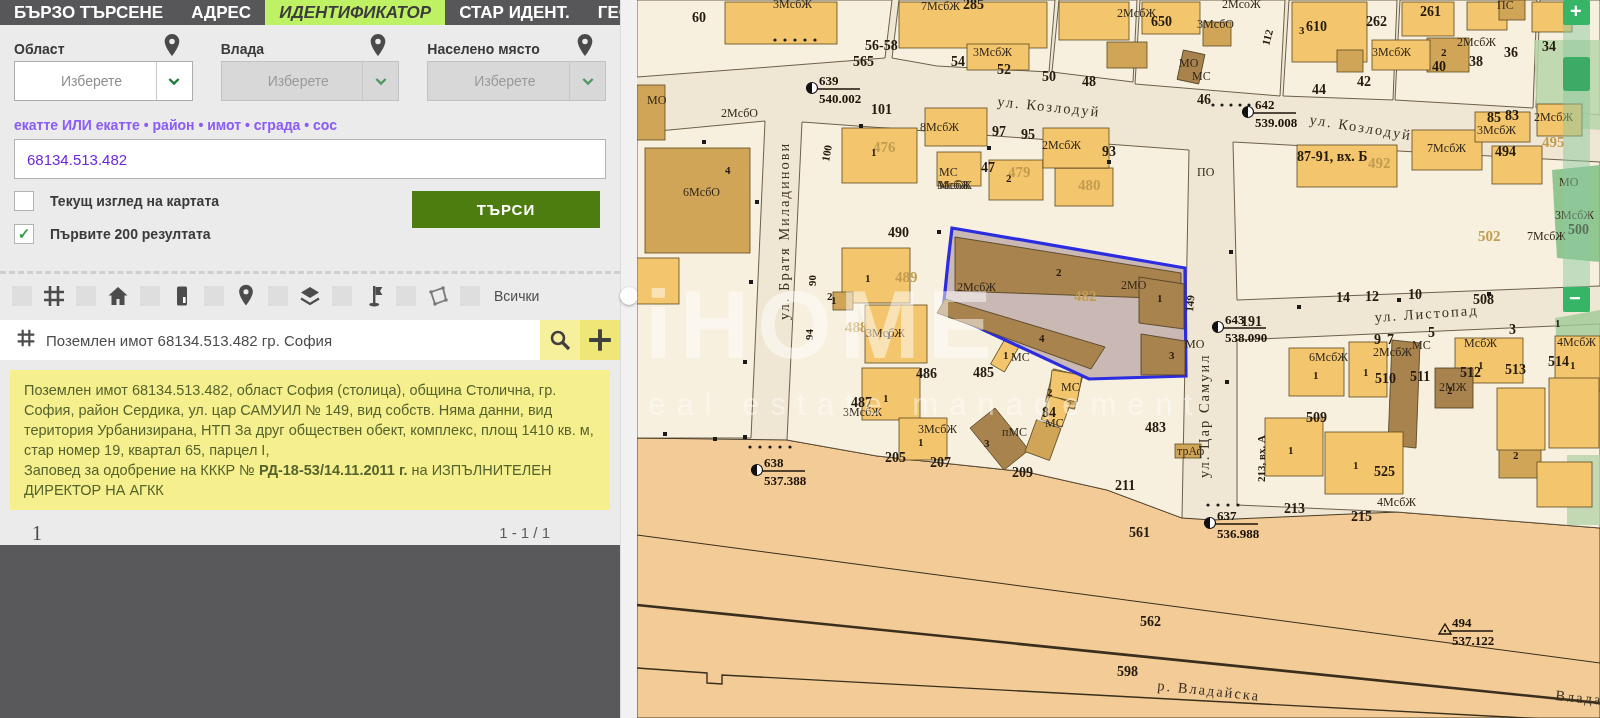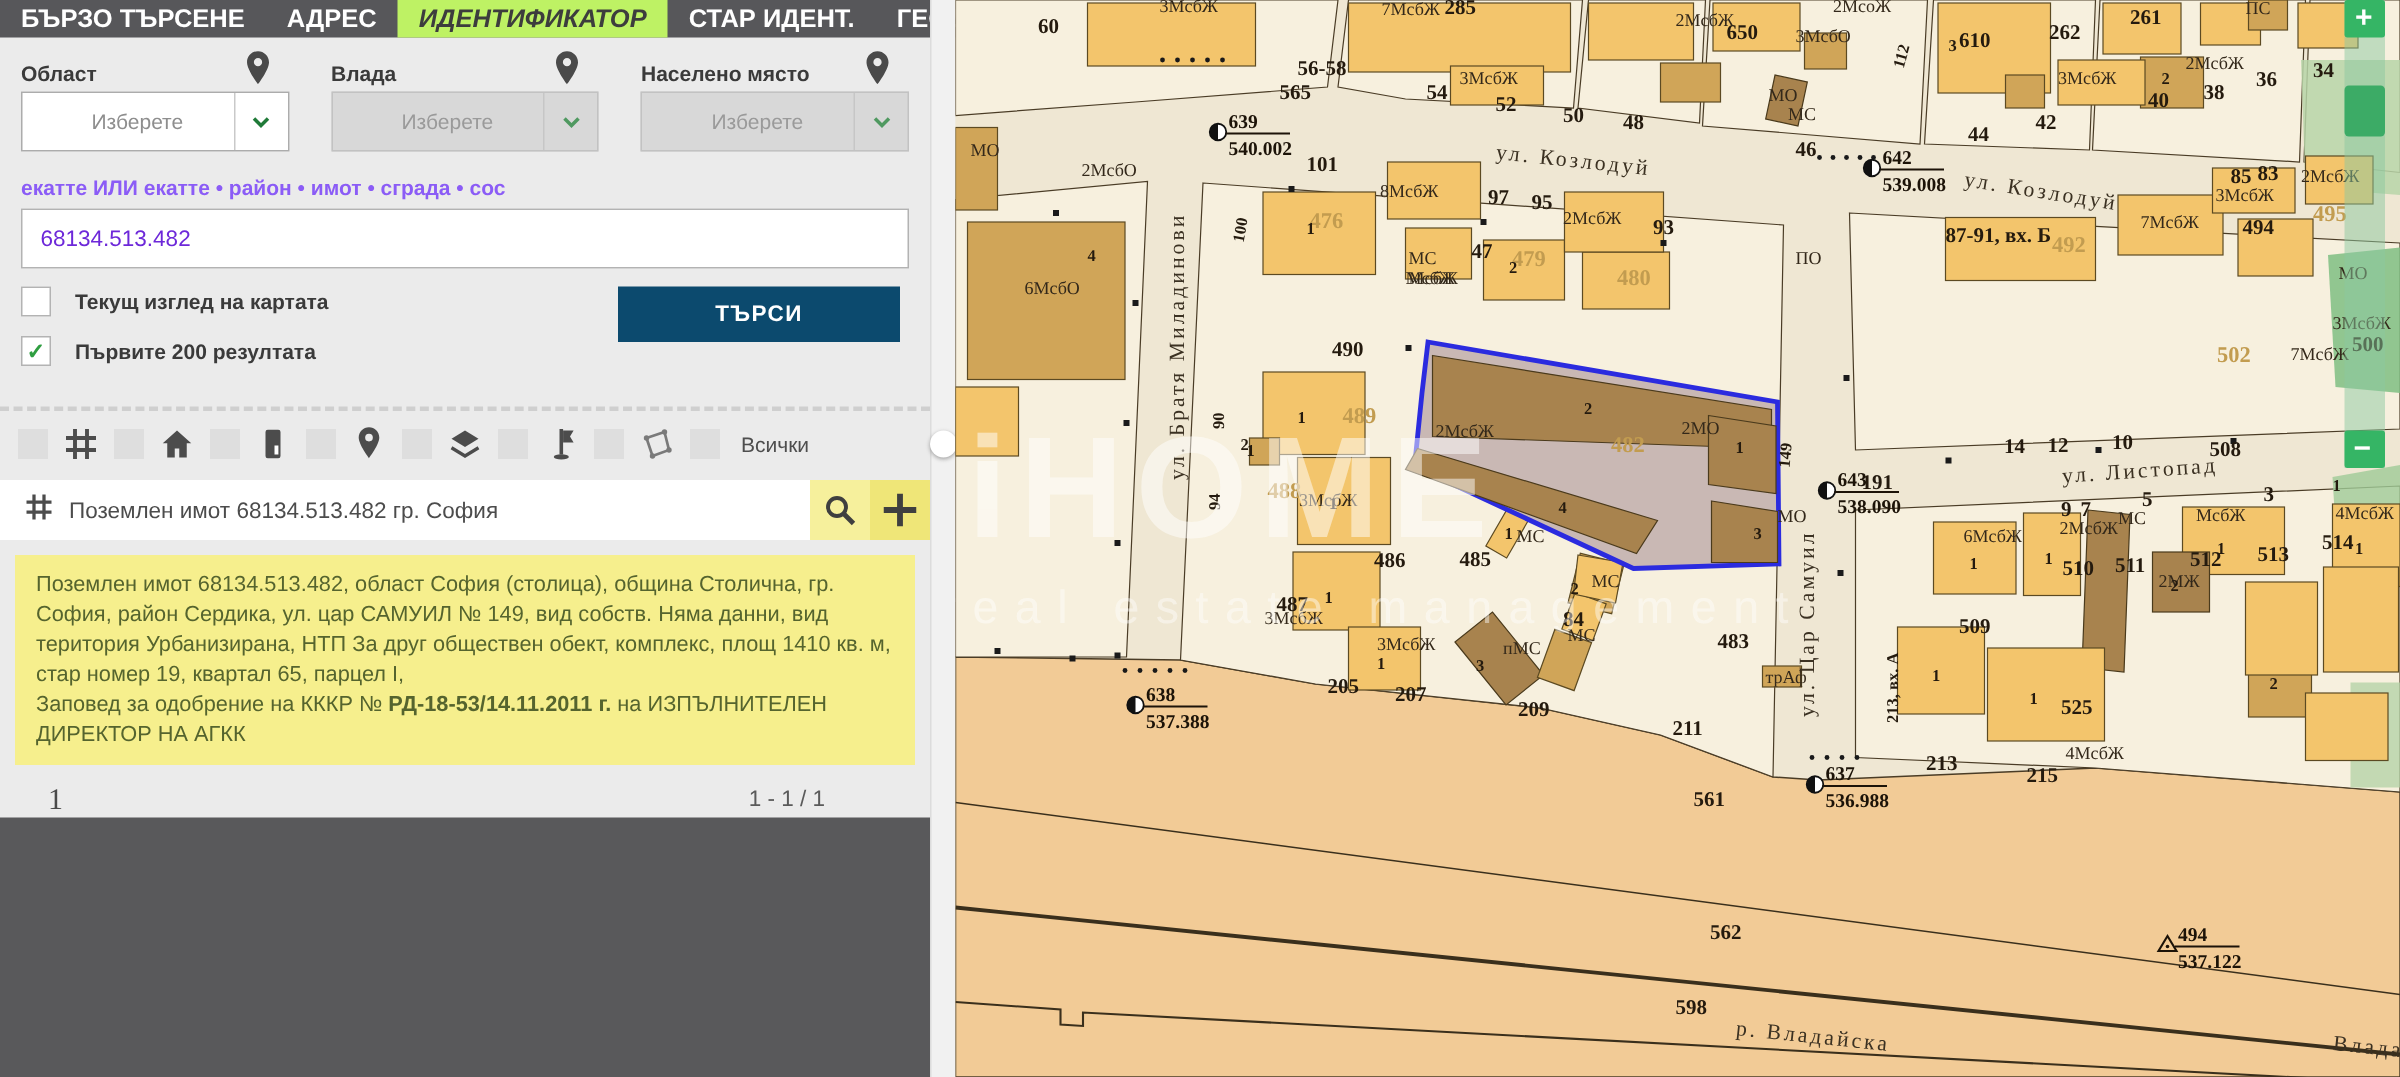--- a/index.html
+++ b/index.html
@@ -21,21 +21,21 @@
   .selbox .chev { width:36px; height:100%; display:flex; align-items:center; justify-content:center; border-left:1px solid #c9c9c9; }
   .selbox.disabled { background:#d8d8d8; border-color:#c2c2c2; }
   .selbox.disabled .val { color:#9a9a9a; }
   .selbox.disabled .chev { border-left-color:#c6c6c6; }
   .ekatte-label { padding:16px 14px 6px 14px; font-size:14px; font-weight:bold; color:#8b5cf6; }
   .search-input { display:block; margin:0 14px; width:592px; height:40px; border:1px solid #b3b3b3; background:#fff; font-size:15px; color:#6d28d9; padding-left:12px; font-family:"Liberation Sans",sans-serif; }
   .chk-area { position:relative; height:78px; margin:12px 14px 0 14px; }
   .chk-row { display:flex; align-items:center; gap:16px; margin-bottom:13px; }
   .chk { width:20px; height:20px; background:#fff; border:1px solid #b3b3b3; display:flex; align-items:center; justify-content:center; font-size:15px; color:#2f9e41; font-weight:bold; cursor:pointer; }
   .chk-label { font-size:14px; font-weight:bold; color:#3a3a3a; }
-  .search-btn { position:absolute; right:6px; top:0px; width:188px; height:37px; background:#0c4a6e; color:#fff; border:none; font-size:15px; font-weight:bold; letter-spacing:1px; cursor:pointer; font-family:"Liberation Sans",sans-serif; }
+  .search-btn { position:absolute; right:6px; top:0px; width:188px; height:37px; background:#4d7c0f; color:#fff; border:none; font-size:15px; font-weight:bold; letter-spacing:1px; cursor:pointer; font-family:"Liberation Sans",sans-serif; }
   .divider-dash { margin:2px 0 0 0; border-top:3px dashed #cfcfcf; }
   .icon-row { display:flex; align-items:center; gap:10px; padding:10px 12px 8px 12px; }
   .mini-chk { width:20px; height:20px; background:#dedede; cursor:pointer; flex:0 0 auto; }
   .tool-icon { width:24px; height:24px; flex:0 0 auto; }
   .all-label { font-size:14px; color:#4e4e4e; margin-left:4px; }
   .result-row { display:flex; align-items:center; background:#fff; height:40px; margin-top:4px; cursor:pointer; }
   .result-row .gi { margin:0 10px 0 16px; }
   .result-title { flex:1; font-size:15px; color:#4c4c4c; }
   .hl { width:40px; height:40px; display:flex; align-items:center; justify-content:center; cursor:pointer; }
   .hl.mag { background:#f6f09c; }

